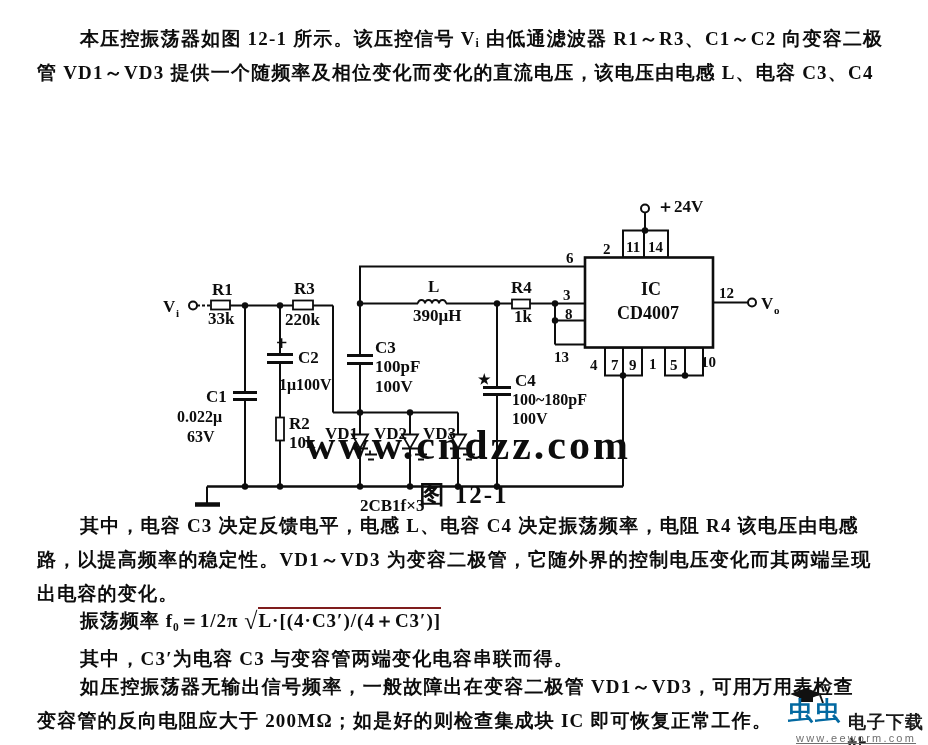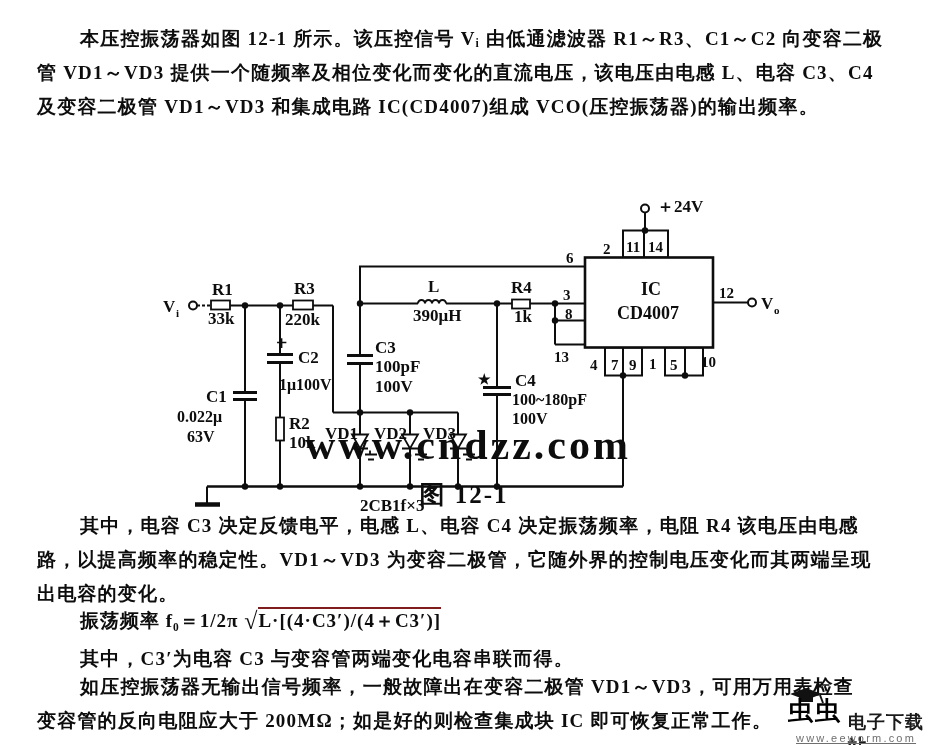--- a/index.html
+++ b/index.html
@@ -25,21 +25,20 @@
             letter-spacing:2.2px;font-family:"Liberation Sans",sans-serif;text-decoration:underline;}
 </style>
 </head>
 <body>
 
 <div id="page">
 
   <div class="para" style="top:22px;">
     <div class="ln indent">本压控振荡器如图 12-1 所示。该压控信号 Vᵢ 由低通滤波器 R1～R3、C1～C2 向变容二极</div>
     <div class="ln">管 VD1～VD3 提供一个随频率及相位变化而变化的直流电压，该电压由电感 L、电容 C3、C4</div>
-    <div class="ln">及变容二极管 VD1～VD3 和集成电路 IC(CD4007)组成 VCO(压控振荡器)的输出频率。</div>
   </div>
 
   <svg width="928" height="470" viewBox="0 125 928 345" style="position:absolute;left:0;top:125px;">
 
     <text x="305" y="396" font-size="42" font-weight="400" fill="#e8e8e8" letter-spacing="3">www.cndzz.com</text>
 
     <g stroke="#0d0d0d" stroke-width="2" fill="none">
 
       <path d="M197 243 H211" stroke-dasharray="3,2"></path>
       <path d="M230 243 H293"></path>
@@ -207,18 +206,18 @@
     <div class="ln indent">如压控振荡器无输出信号频率，一般故障出在变容二极管 VD1～VD3，可用万用表检查</div>
     <div class="ln">变容管的反向电阻应大于 200MΩ；如是好的则检查集成块 IC 即可恢复正常工作。</div>
   </div>
 
   <div id="footer-logo">
     <svg width="40" height="16" style="position:absolute;left:10px;top:-2px;">
       <polygon points="16,0 32,6 16,12 0,6" fill="#111"></polygon>
       <rect x="9" y="8" width="14" height="6" fill="#111"></rect>
       <path d="M30 7 L33 15" stroke="#111" stroke-width="2" fill="none"></path>
     </svg>
-    <div id="cc-chars" style="color:#000000;">虫虫</div>
+    <div id="cc-chars" style="color:#0369a1;">虫虫</div>
     <div id="site-name">电子下载站</div>
     <div id="site-url">www.eeworm.com</div>
   </div>
 
 </div>
 
 </body></html>

